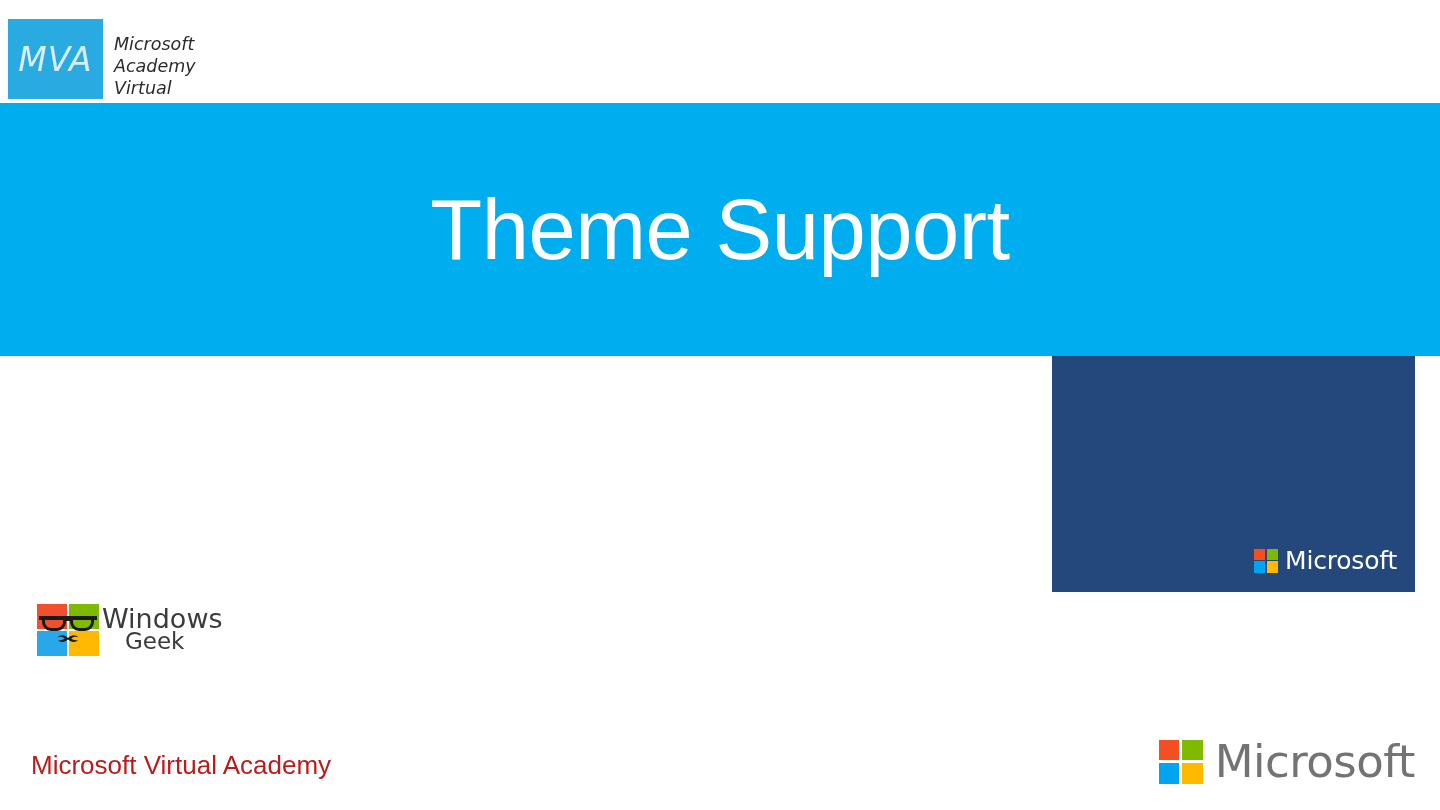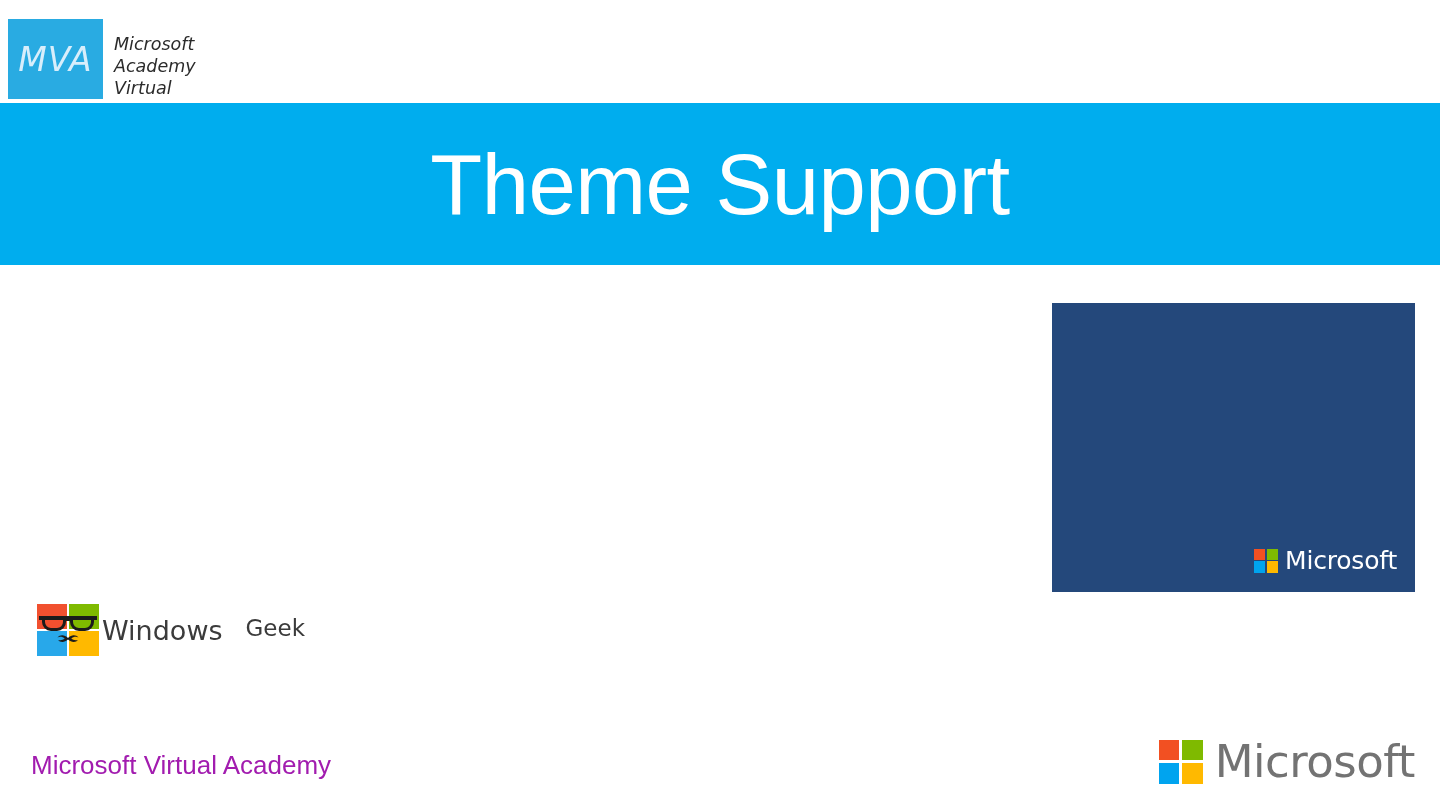--- a/index.html
+++ b/index.html
@@ -84,21 +84,21 @@
     font-weight: 400;
     letter-spacing: -0.2px;
   }
 
   
   .title-band {
     position: absolute;
     left: 0;
     top: 103px;
     width: 1440px;
-    height: 162px;
+    height: 253px;
     background: #00ADEE;
     display: flex;
     align-items: center;
     justify-content: center;
   }
   .title-text {
     color: #ffffff;
     font-size: 85px;
     font-weight: 400;
     letter-spacing: -0.5px;
@@ -148,35 +148,35 @@
     gap: 2px;
   }
   .wg-sq { width: 100%; height: 100%; }
   .wg-art {
     position: absolute;
     inset: 0;
   }
   .wg-words {
     margin-left: 3px;
     display: flex;
-    flex-direction: row;
+    flex-direction: column;
     line-height: 25px;
     color: #3b3b3b;
     font-family: "DejaVu Sans", sans-serif;
   }
   .wg-words .wg-line1 { font-size: 27px; }
   .wg-words .wg-line2 { font-size: 23px; margin-left: 23px; margin-top: -2px; }
 
   
   .footer-text {
     position: absolute;
     left: 31px;
     top: 750px;
     font-size: 26px;
-    color: #a21caf;
+    color: #b91c1c;
     font-weight: 400;
   }
   .footer-ms-logo {
     position: absolute;
     right: 25px;
     top: 735px;
     display: flex;
     align-items: center;
   }
   .footer-ms-logo .ms-squares {

